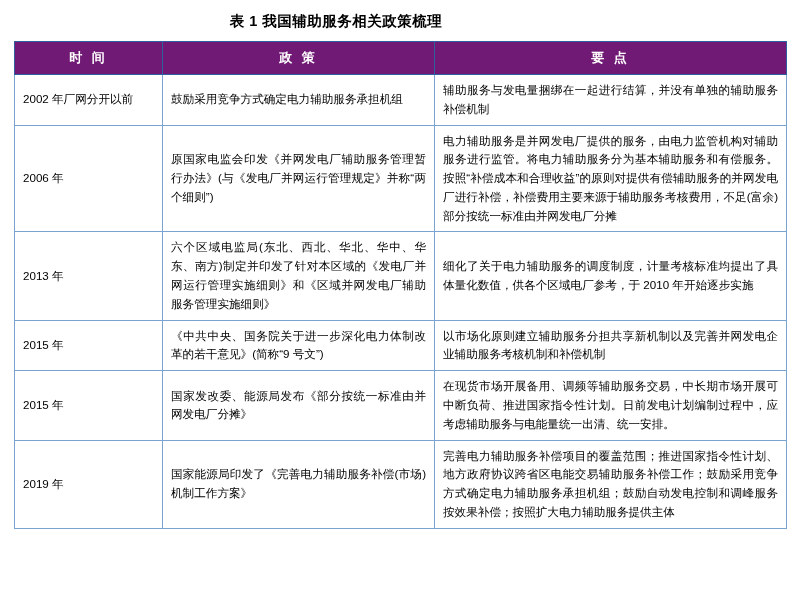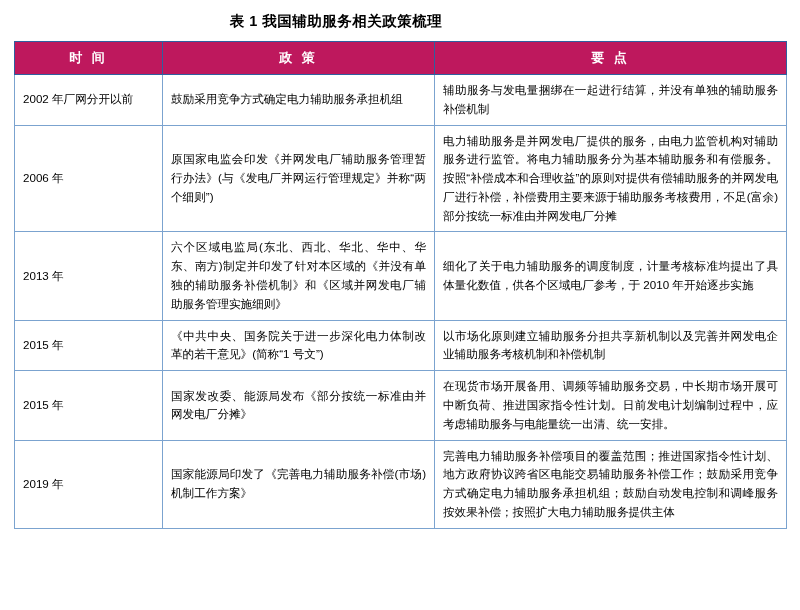--- a/index.html
+++ b/index.html
@@ -31,21 +31,21 @@
     border-collapse: collapse;
     width: 772px;
     table-layout: fixed;
     border: 1px solid #2e5e9e;
   }
   table.policy-table col.c-time { width: 148px; }
   table.policy-table col.c-policy { width: 272px; }
   table.policy-table col.c-key { width: 352px; }
 
   thead th {
-    background: #be185d;
+    background: #701a75;
     color: #ffffff;
     font-size: 13px;
     font-weight: bold;
     letter-spacing: 3px;
     height: 26px;
     padding: 3px 4px;
     border: 1px solid #2f5f9f;
     text-align: center;
     vertical-align: middle;
   }
@@ -96,26 +96,26 @@
         <td class="policy">鼓励采用竞争方式确定电力辅助服务承担机组</td>
         <td class="key">辅助服务与发电量捆绑在一起进行结算，并没有单独的辅助服务补偿机制</td>
       </tr>
       <tr>
         <td class="time">2006 年</td>
         <td class="policy">原国家电监会印发《并网发电厂辅助服务管理暂行办法》(与《发电厂并网运行管理规定》并称“两个细则”)</td>
         <td class="key">电力辅助服务是并网发电厂提供的服务，由电力监管机构对辅助服务进行监管。将电力辅助服务分为基本辅助服务和有偿服务。按照“补偿成本和合理收益”的原则对提供有偿辅助服务的并网发电厂进行补偿，补偿费用主要来源于辅助服务考核费用，不足(富余)部分按统一标准由并网发电厂分摊</td>
       </tr>
       <tr>
         <td class="time">2013 年</td>
-        <td class="policy">六个区域电监局(东北、西北、华北、华中、华东、南方)制定并印发了针对本区域的《并没有单独的辅助服务补偿机制》和《区域并网发电厂辅助服务管理实施细则》</td>
+        <td class="policy">六个区域电监局(东北、西北、华北、华中、华东、南方)制定并印发了针对本区域的《发电厂并网运行管理实施细则》和《区域并网发电厂辅助服务管理实施细则》</td>
         <td class="key">细化了关于电力辅助服务的调度制度，计量考核标准均提出了具体量化数值，供各个区域电厂参考，于 2010 年开始逐步实施</td>
       </tr>
       <tr>
         <td class="time">2015 年</td>
-        <td class="policy">《中共中央、国务院关于进一步深化电力体制改革的若干意见》(简称“1 号文”)</td>
+        <td class="policy">《中共中央、国务院关于进一步深化电力体制改革的若干意见》(简称“9 号文”)</td>
         <td class="key">以市场化原则建立辅助服务分担共享新机制以及完善并网发电企业辅助服务考核机制和补偿机制</td>
       </tr>
       <tr>
         <td class="time">2015 年</td>
         <td class="policy">国家发改委、能源局发布《部分按统一标准由并网发电厂分摊》</td>
         <td class="key">在现货市场开展备用、调频等辅助服务交易，中长期市场开展可中断负荷、推进国家指令性计划。日前发电计划编制过程中，应考虑辅助服务与电能量统一出清、统一安排。</td>
       </tr>
       <tr>
         <td class="time">2019 年</td>
         <td class="policy">国家能源局印发了《完善电力辅助服务补偿(市场)机制工作方案》</td>

